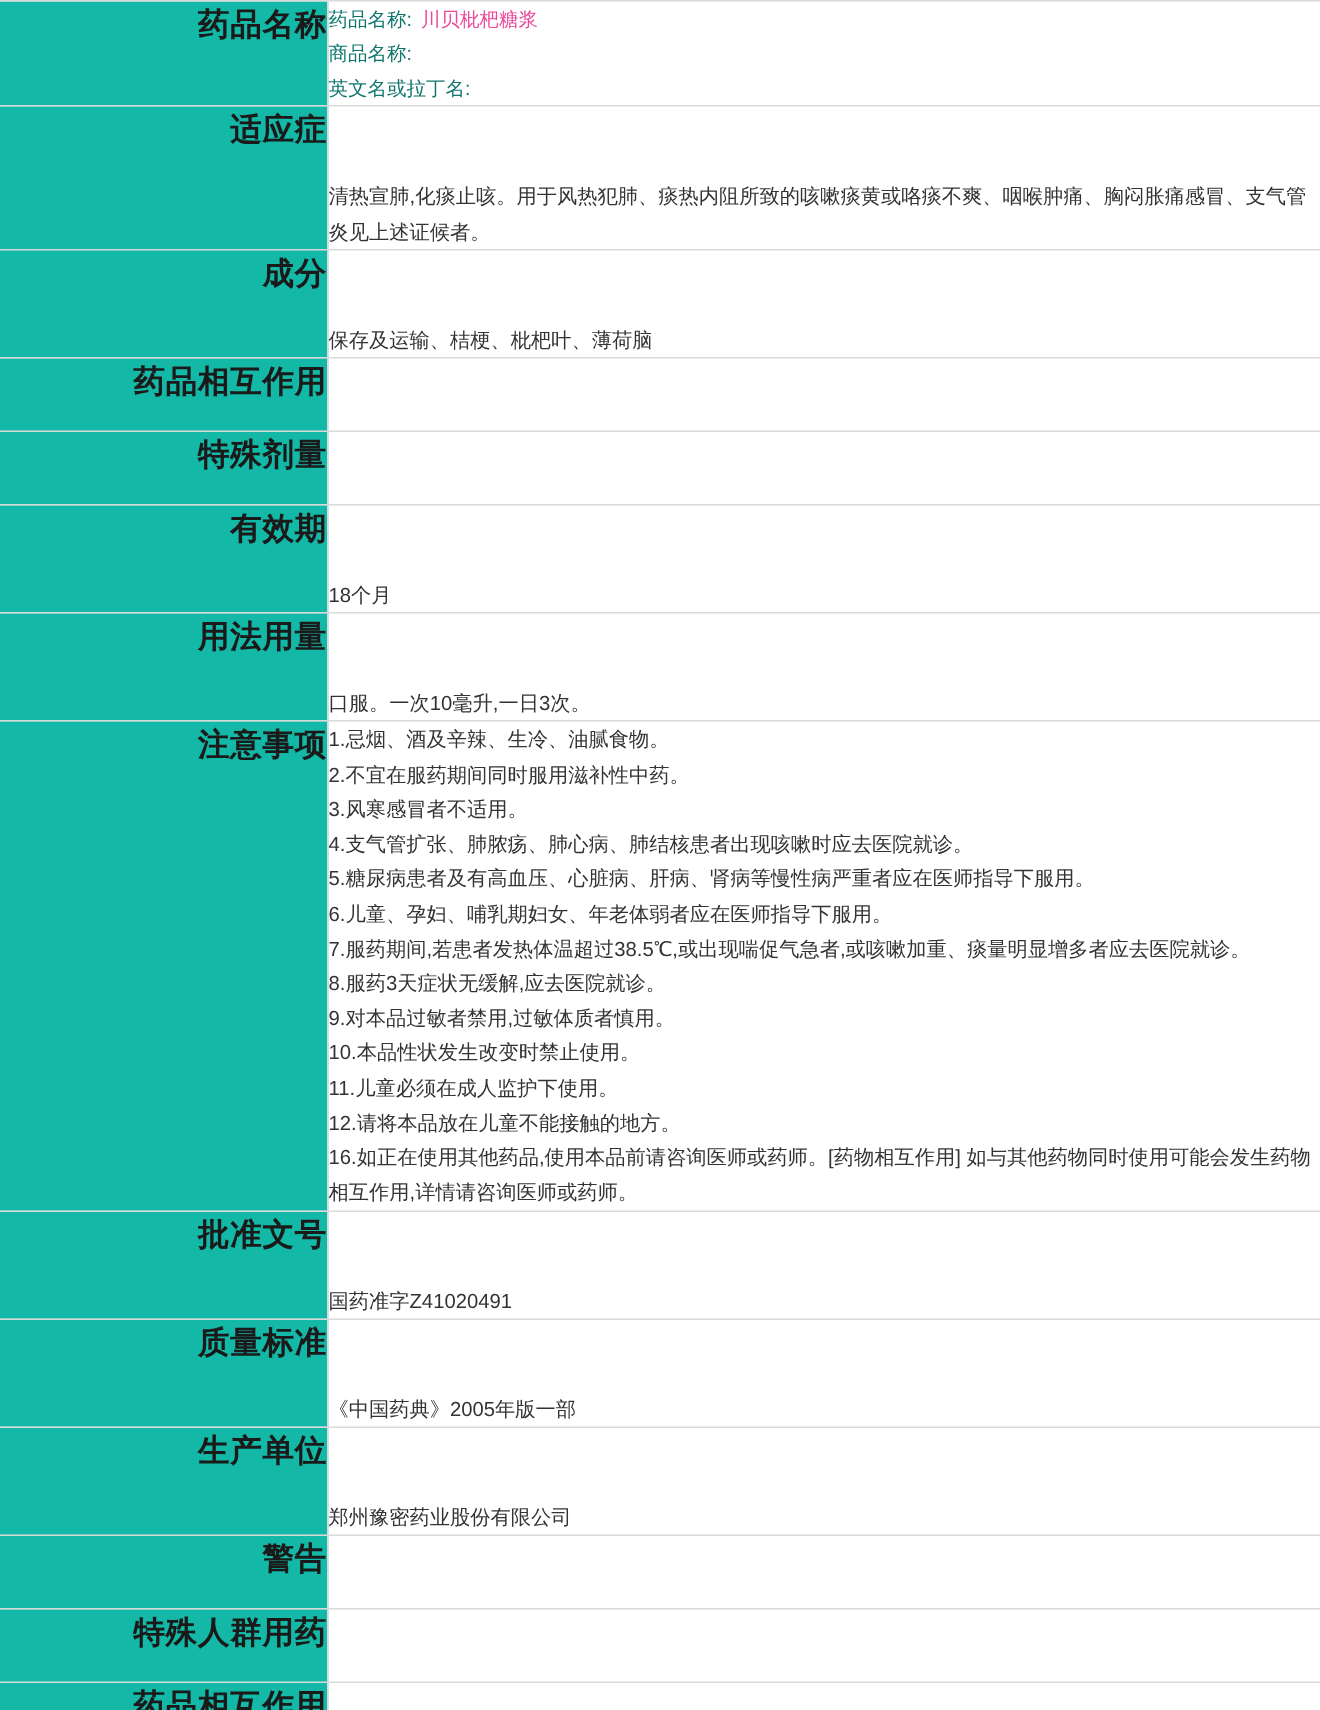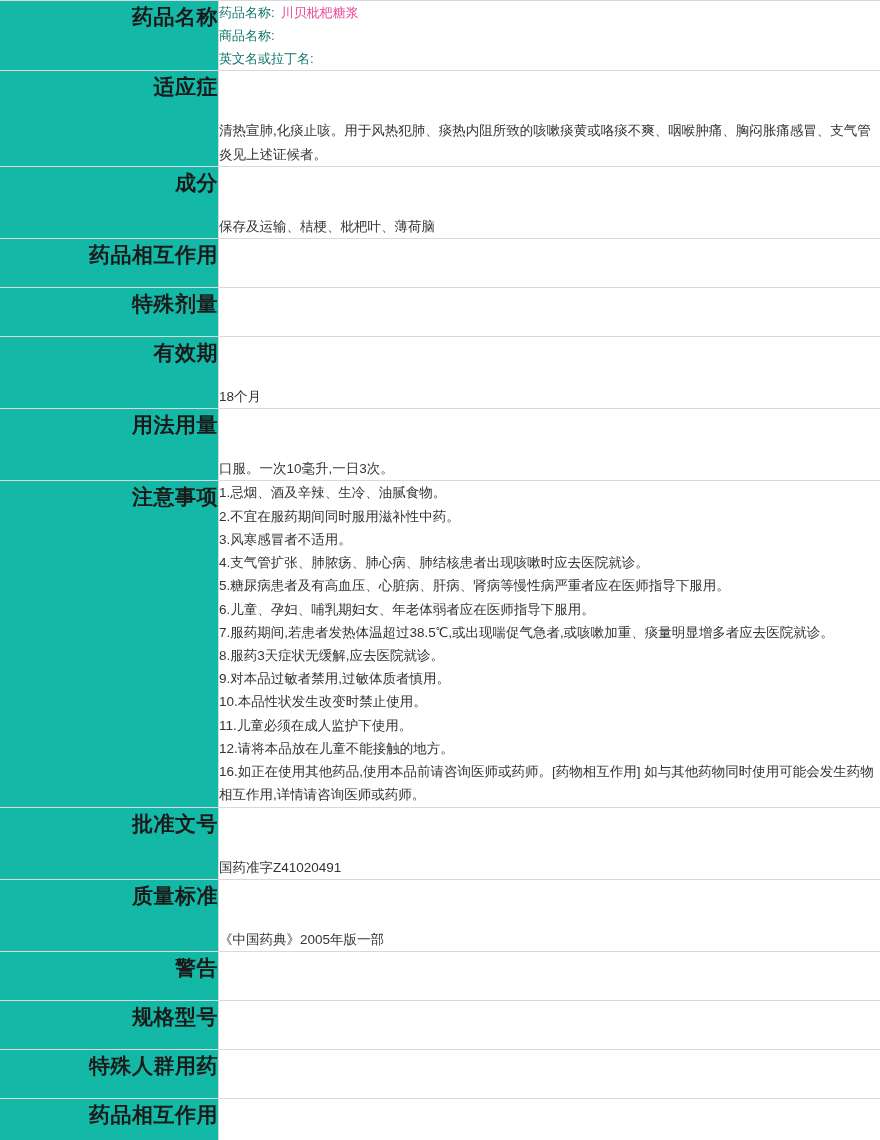--- a/index.html
+++ b/index.html
@@ -164,35 +164,35 @@
       </td>
     </tr>
 
     <tr>
       <td class="label-cell">质量标准</td>
       <td class="value-cell">
         <span class="para">《中国药典》2005年版一部</span>
       </td>
     </tr>
 
+    <tr>
+      <td class="label-cell">生产单位</td>
+      <td class="value-cell">
+        <span class="para">郑州豫密药业股份有限公司</span>
+      </td>
+    </tr>
 
     <tr class="empty-row">
       <td class="label-cell">警告</td>
       <td class="value-cell">
         <span class="para"></span>
       </td>
     </tr>
 
 
-    <tr class="empty-row">
-      <td class="label-cell">规格型号</td>
-      <td class="value-cell">
-        <span class="para"></span>
-      </td>
-    </tr>
 
     <tr class="empty-row">
       <td class="label-cell">特殊人群用药</td>
       <td class="value-cell">
         <span class="para"></span>
       </td>
     </tr>
 
     <tr>
       <td class="label-cell">药品相互作用</td>

